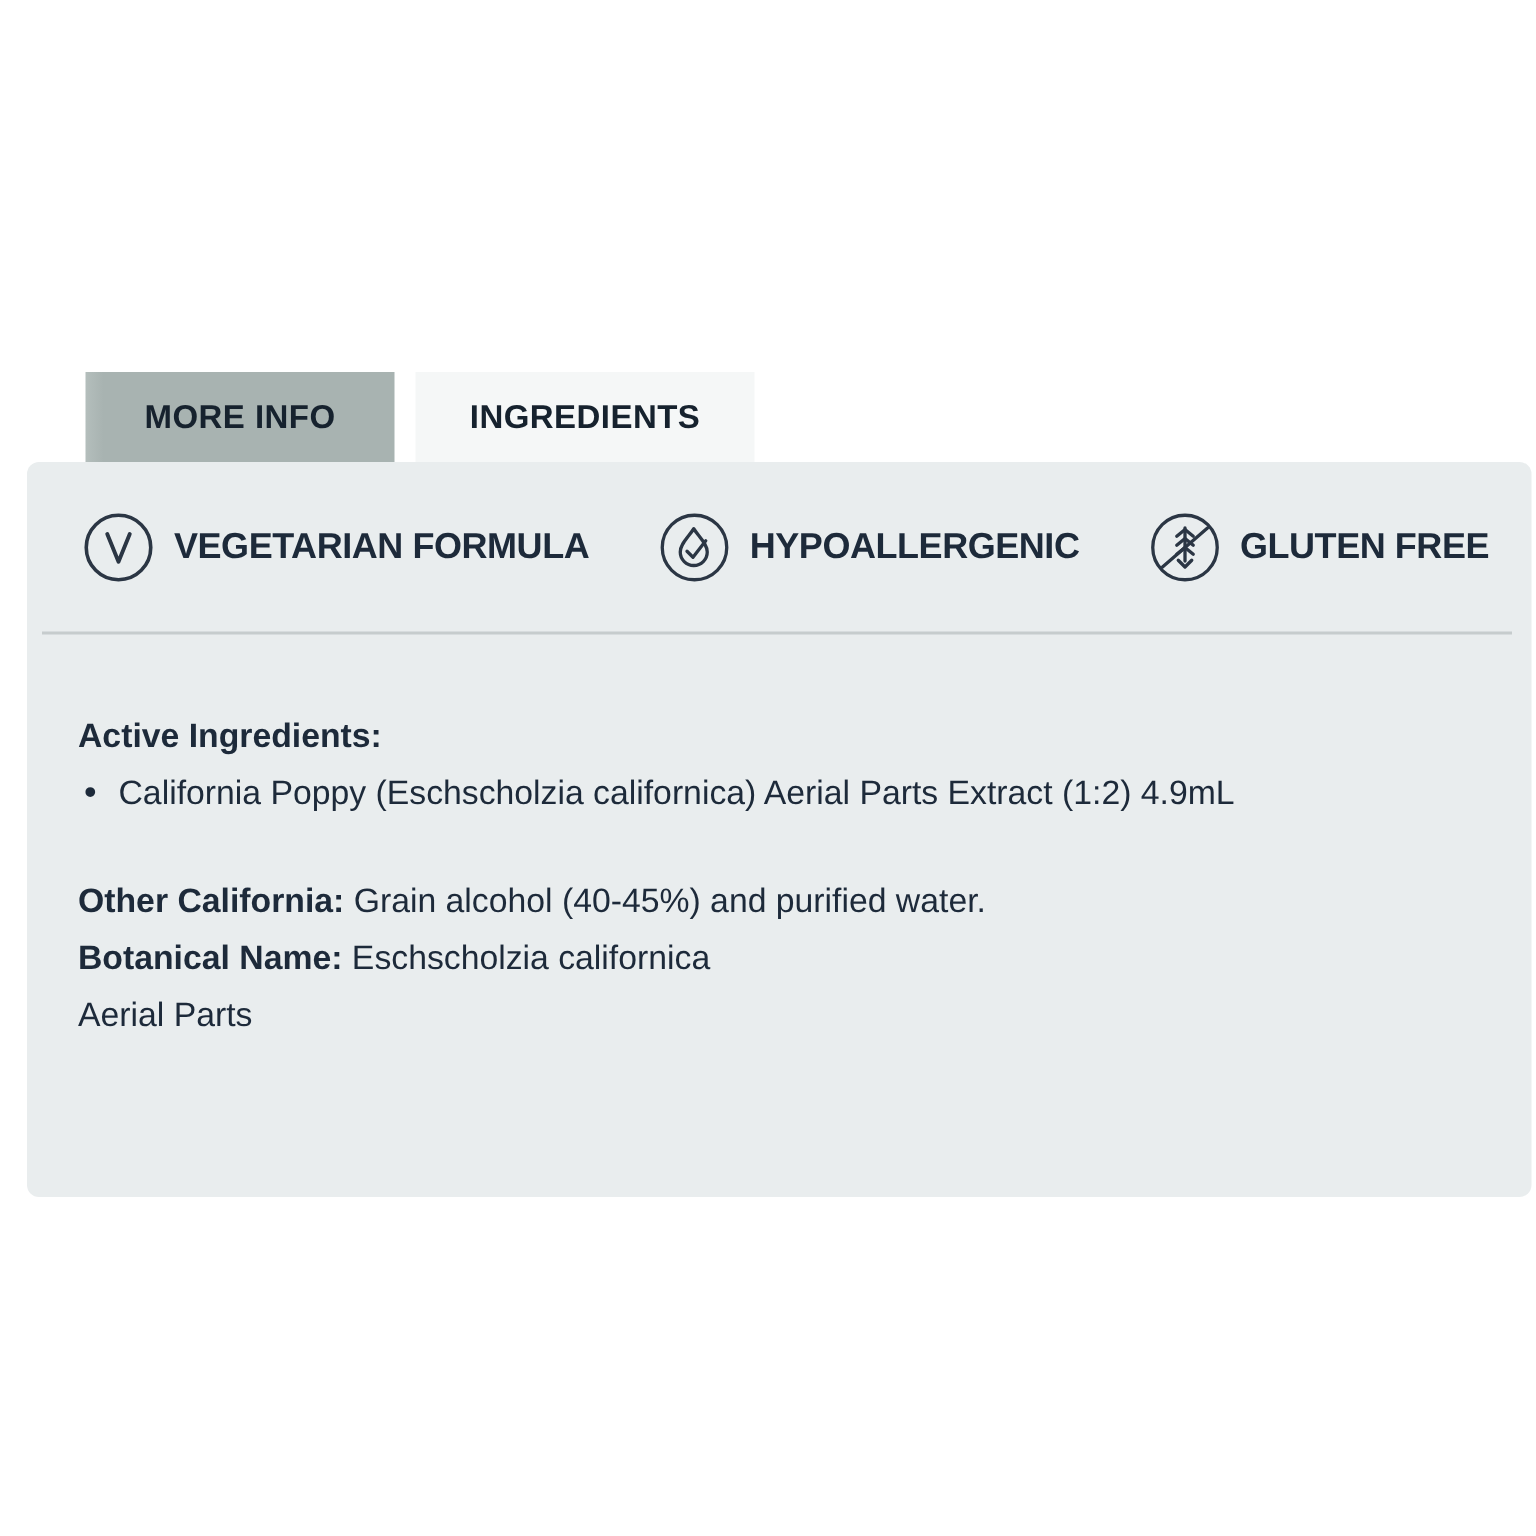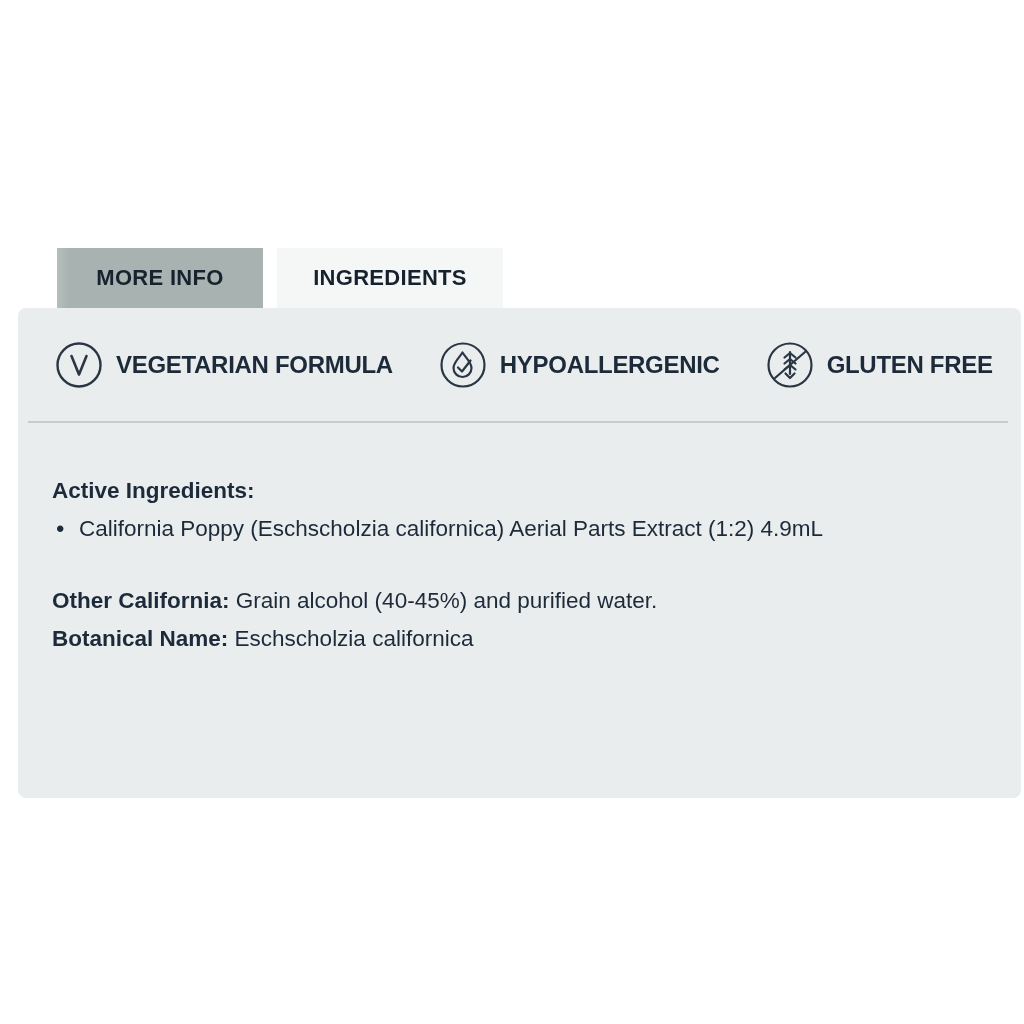--- a/index.html
+++ b/index.html
@@ -166,15 +166,16 @@
       <li>
           <span>California Poppy (Eschscholzia californica) Aerial Parts Extract (1:2) 4.9mL</span>
         </li>
     </ul>
     <p class="spaced">
       <strong>Other California:</strong><span class="sep"> </span><span>Grain alcohol (40-45%) and purified water.</span>
     </p>
     <p>
       <strong>Botanical Name:</strong><span class="sep"> </span><span>Eschscholzia californica</span>
     </p>
+    <p>Aerial Parts</p>
   </div>
 
 </div>
 
 </body></html>

